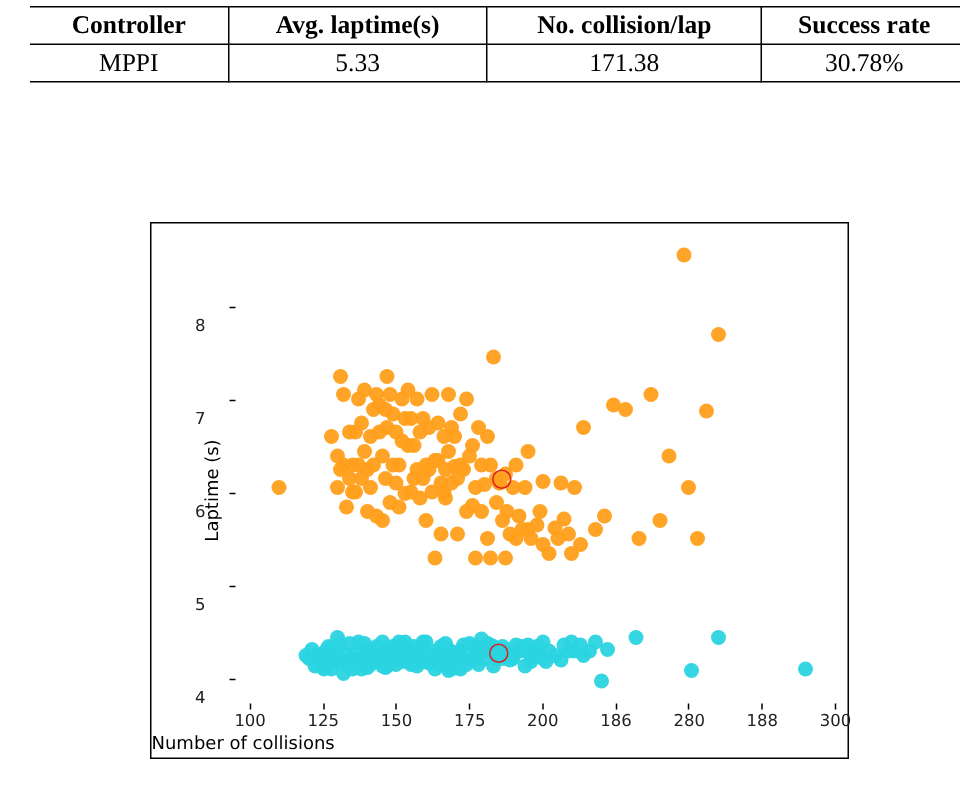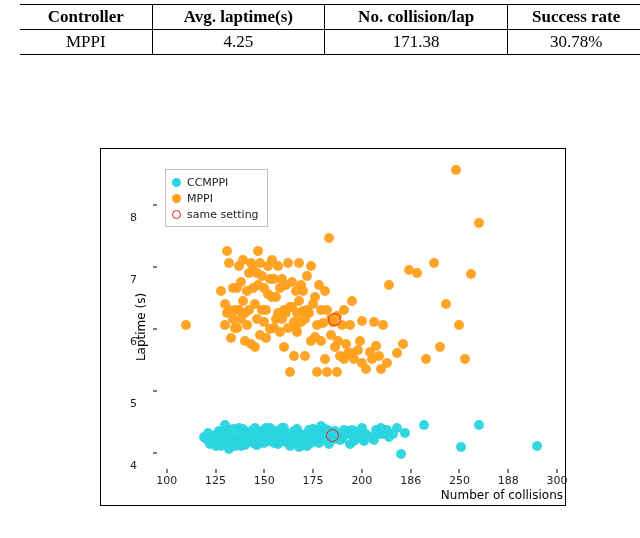--- a/index.html
+++ b/index.html
@@ -113,22 +113,22 @@
     width: 4px;
     height: 1px;
     background: #000;
     transform: translateY(0.5px);
   }
 
   .xlabel {
     position: absolute;
     bottom: 3px;
     left: 0;
-    right: 2px;
-    text-align: right;
+    right: 17px;
+    text-align: left;
     font-size: 12px;
   }
   .ylabel {
     position: absolute;
     left: 6px;
     top: 50%;
     transform: translateY(-50%) rotate(-90deg);
     transform-origin: center;
     font-size: 12px;
     white-space: nowrap;
@@ -172,21 +172,21 @@
     <tr>
       <th class="c0">Controller</th>
       <th class="c1">Avg. laptime(s)</th>
       <th class="c2">No. collision/lap</th>
       <th class="c3">Success rate</th>
     </tr>
   </thead>
   <tbody>
     <tr>
       <td>MPPI</td>
-      <td>4.25</td>
+      <td>5.33</td>
       <td>171.38</td>
       <td>30.78%</td>
     </tr>
   </tbody>
 </table>
 
 <div class="chart-frame">
   <div class="ylabel">Laptime (s)</div>
   <div class="xlabel">Number of collisions</div>
 
@@ -498,48 +498,34 @@
         <div class="dot mppi" style="left: 288.78px; top: 142.6px;"></div>
         <div class="dot mppi" style="left: 298.537px; top: 9.3px;"></div>
         <div class="dot mppi" style="left: 308.293px; top: 198.4px;"></div>
         <div class="dot mppi" style="left: 314.146px; top: 112.84px;"></div>
         <div class="dot mppi" style="left: 321.951px; top: 62px;"></div>
         <div class="dot mppi" style="left: 302.439px; top: 164.3px;"></div>
         <div class="ring" style="left: 177.561px; top: 159.34px;"></div>
         <div class="ring" style="left: 175.61px; top: 275.28px;"></div>
       </div>
 
-  <div class="legend">
-    <div class="row">
-      <span class="swatch-dot sw-ccmppi"></span>
-      <span>CCMPPI</span>
-    </div>
-    <div class="row">
-      <span class="swatch-dot sw-mppi"></span>
-      <span>MPPI</span>
-    </div>
-    <div class="row">
-      <span class="swatch-ring"></span>
-      <span>same setting</span>
-    </div>
-  </div>
 <div class="tick-mark-x" style="left: 65.7561px;"></div>
       <div class="tick-x" style="left: 65.7561px;">100</div>
       <div class="tick-mark-x" style="left: 114.537px;"></div>
       <div class="tick-x" style="left: 114.537px;">125</div>
       <div class="tick-mark-x" style="left: 163.317px;"></div>
       <div class="tick-x" style="left: 163.317px;">150</div>
       <div class="tick-mark-x" style="left: 212.098px;"></div>
       <div class="tick-x" style="left: 212.098px;">175</div>
       <div class="tick-mark-x" style="left: 260.878px;"></div>
       <div class="tick-x" style="left: 260.878px;">200</div>
       <div class="tick-mark-x" style="left: 309.659px;"></div>
       <div class="tick-x" style="left: 309.659px;">186</div>
       <div class="tick-mark-x" style="left: 358.439px;"></div>
-      <div class="tick-x" style="left: 358.439px;">250</div>
+      <div class="tick-x" style="left: 358.439px;">280</div>
       <div class="tick-mark-x" style="left: 407.22px;"></div>
       <div class="tick-x" style="left: 407.22px;">188</div>
       <div class="tick-mark-x" style="left: 456px;"></div>
       <div class="tick-x" style="left: 456px;">300</div>
       <div class="tick-mark-y" style="top: 303.4px;"></div>
       <div class="tick-y" style="top: 303.4px;">4</div>
       <div class="tick-mark-y" style="top: 241.4px;"></div>
       <div class="tick-y" style="top: 241.4px;">5</div>
       <div class="tick-mark-y" style="top: 179.4px;"></div>
       <div class="tick-y" style="top: 179.4px;">6</div>

